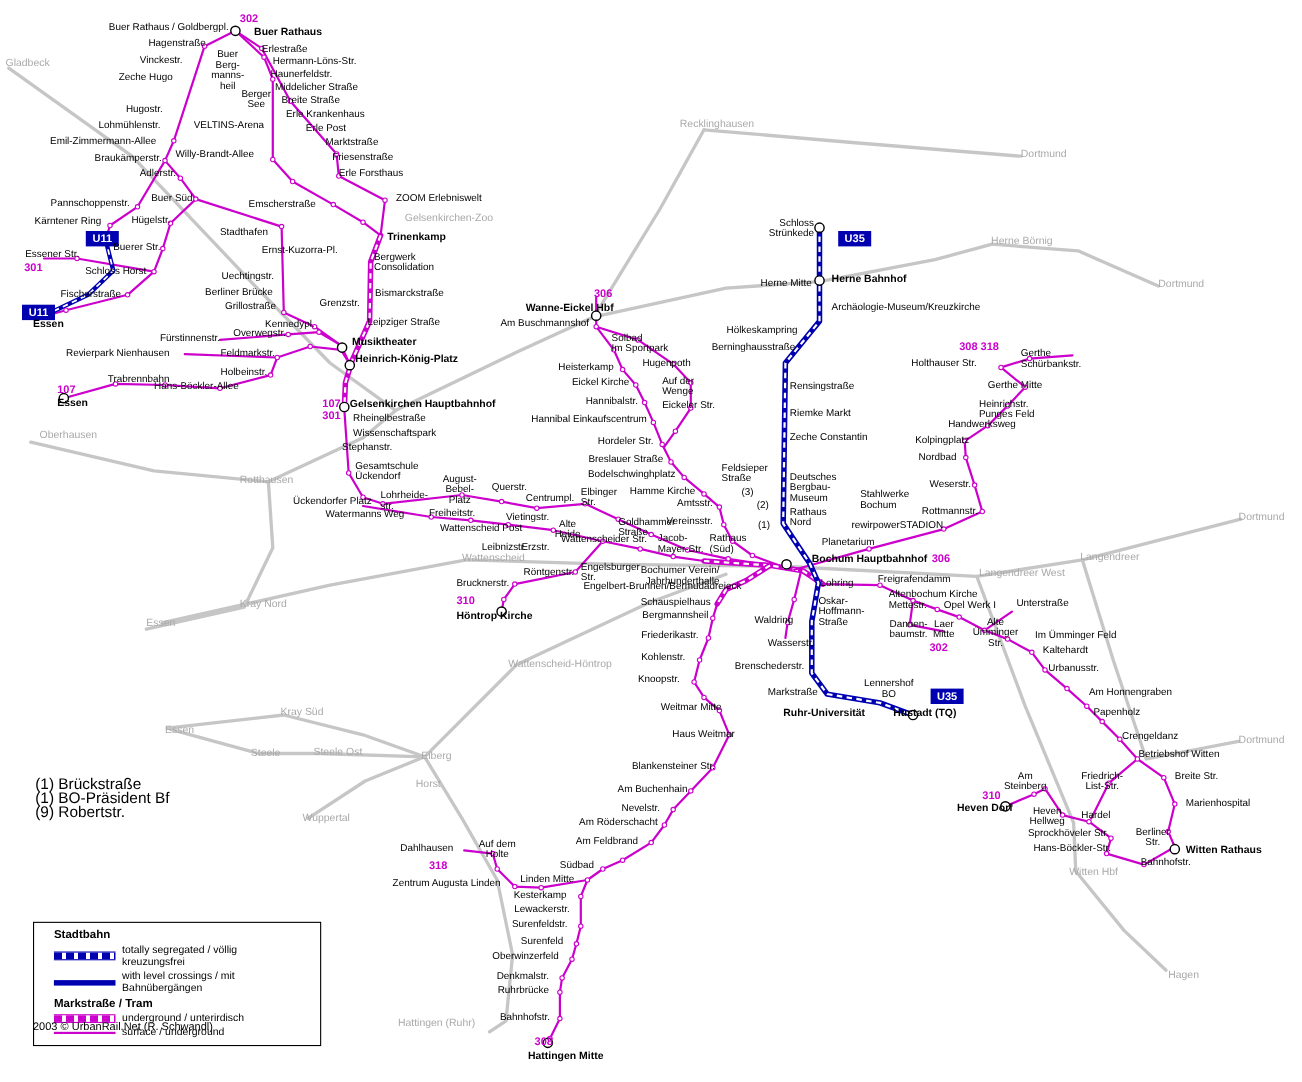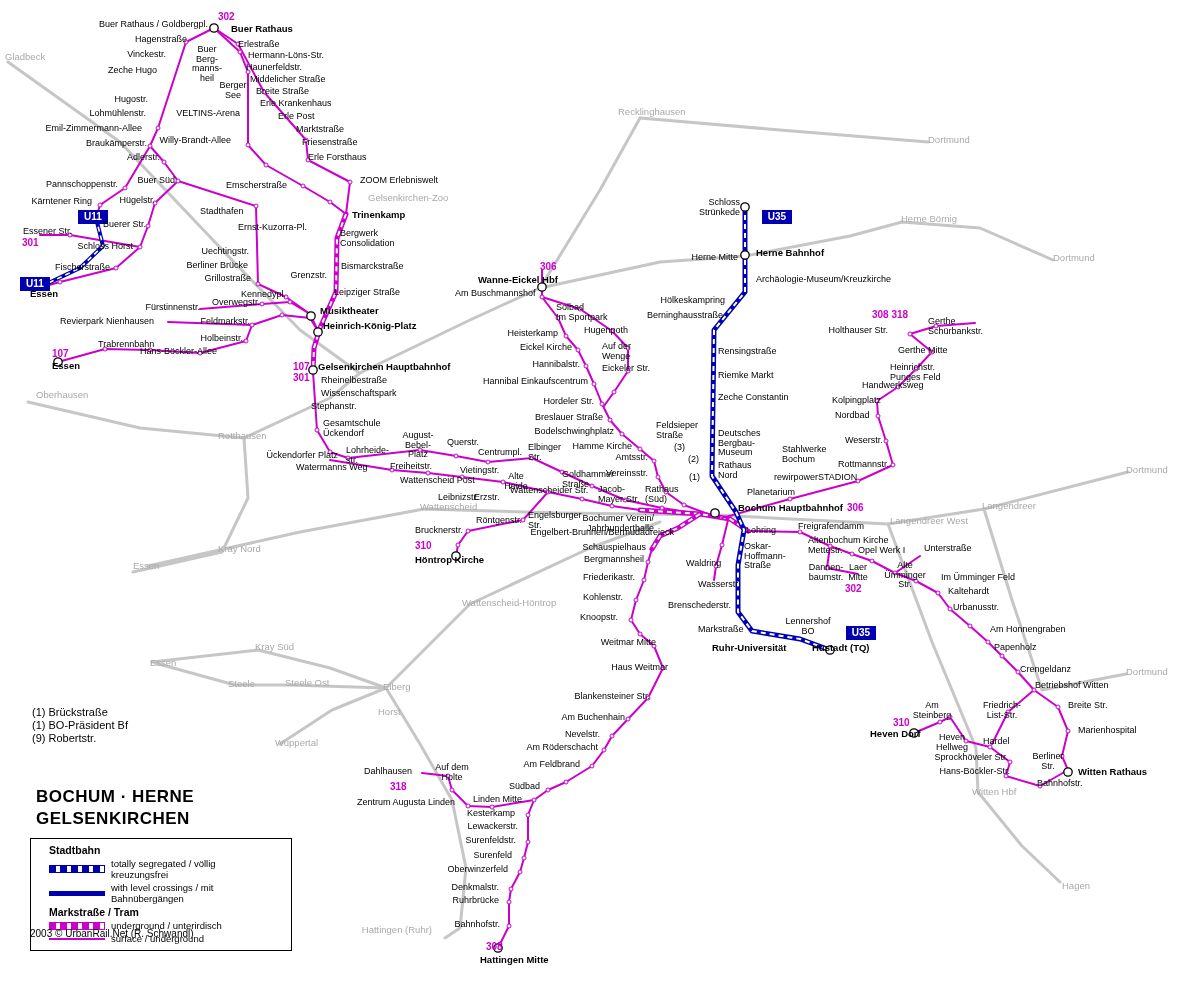--- a/index.html
+++ b/index.html
@@ -4,21 +4,21 @@
 <style>
   html,body{margin:0;padding:0;background:#fff;}
   #stage{position:relative;width:1184px;height:984px;background:#ffffff;overflow:hidden;
          font-family:"Liberation Sans",sans-serif;}
   #map-svg{position:absolute;left:0;top:0;}
   .lbl{font-family:"Liberation Sans",sans-serif;font-size:9px;fill:#000;}
   .s1{font-weight:bold;font-size:9.5px;}
   .s2{fill:#a9a9a9;font-size:9.5px;}
   .s3{fill:#cc00cc;font-weight:bold;font-size:10px;}
   .overlay{position:absolute;}
-  #footnotes{left:32px;top:706px;font-size:11px;line-height:13px;color:#000;}
+  #footnotes{left:32px;top:706px;font-size:14px;line-height:13px;color:#000;}
   #map-title{left:36px;top:786px;font-size:17px;font-weight:bold;color:#000;line-height:22px;letter-spacing:.5px;}
   #legend{left:30px;top:838px;width:262px;border:1px solid #000;padding:4px 6px;font-size:9.5px;color:#000;background:#fff;box-sizing:border-box;}
   .leg-title{font-weight:bold;font-size:10.5px;margin:1px 12px;}
   .leg-row{display:flex;align-items:center;gap:6px;margin:2px 12px;}
   .sample{width:56px;flex:0 0 56px;}
   .blue-dashed{height:6px;background:repeating-linear-gradient(90deg,#0000b0 0 7px,#ffffff 7px 11px);border-top:1px solid #0000b0;border-bottom:1px solid #0000b0;}
   .blue-solid{height:5px;background:#0000b0;}
   .mag-thick{height:6px;background:repeating-linear-gradient(90deg,#cc00cc 0 7px,#ffffff 7px 11px);border-top:1px solid #cc00cc;border-bottom:1px solid #cc00cc;}
   .mag-thin{height:2px;background:#cc00cc;}
   #copyright{left:30px;top:928px;font-size:10px;color:#000;}
@@ -475,24 +475,20 @@
       <text x="486" y="947" text-anchor="start" dominant-baseline="middle" class="lbl s3"><tspan x="486" dy="0">308</tspan></text>
       <text x="480" y="960" text-anchor="start" dominant-baseline="middle" class="lbl s1"><tspan x="480" dy="0">Hattingen Mitte</tspan></text>
     </svg>
 
   <div class="overlay" id="footnotes">
     <div>(1) Brückstraße</div>
     <div>(1) BO-Präsident Bf</div>
     <div>(9) Robertstr.</div>
   </div>
 
-  <div class="overlay" id="map-title">
-    <div>BOCHUM · HERNE</div>
-    <div>GELSENKIRCHEN</div>
-  </div>
 
   <div class="overlay" id="legend">
     <div class="leg-title">Stadtbahn</div>
     <div class="leg-row">
       <span class="sample blue-dashed"></span>
       <span>totally segregated / völlig kreuzungsfrei</span>
     </div>
     <div class="leg-row">
       <span class="sample blue-solid"></span>
       <span>with level crossings / mit Bahnübergängen</span>

